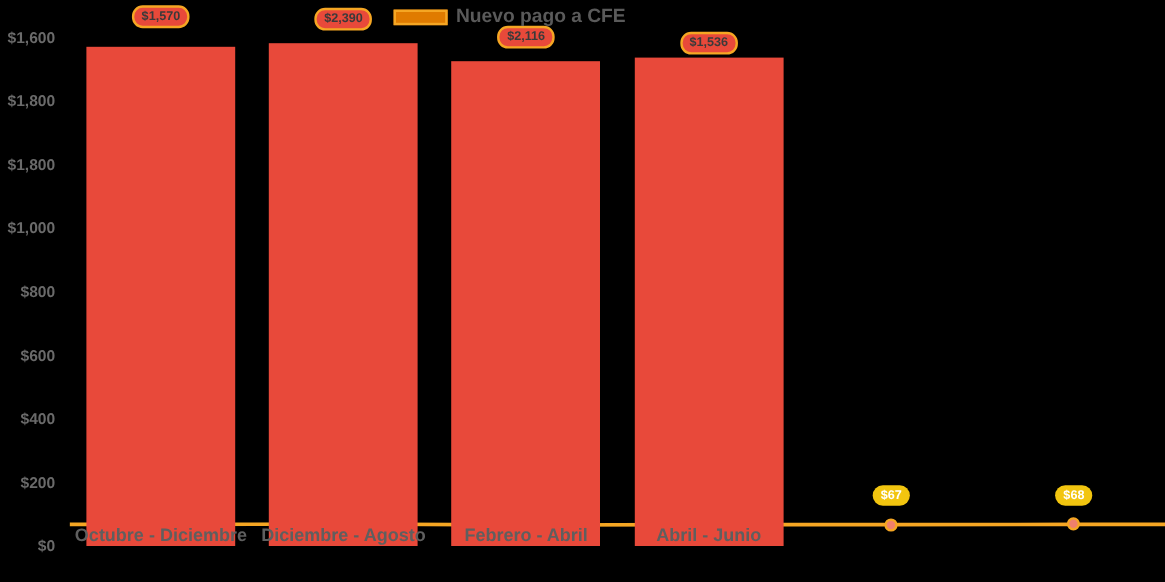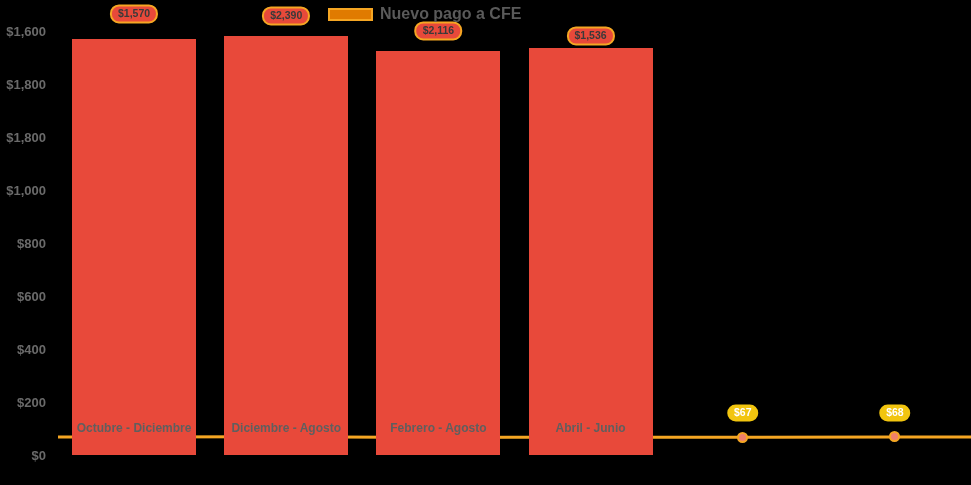--- a/index.html
+++ b/index.html
@@ -119,26 +119,26 @@
     border-radius: 9px;
     color: #ffffff;
     font-size: 10.5px;
     font-weight: bold;
     padding: 2px 7px 3px 7px;
     white-space: nowrap;
     line-height: 1.15;
   }
   .x-label {
     position: absolute;
-    bottom: 20px;
+    bottom: 0;
     left: 0;
     width: 100%;
     text-align: center;
     color: #5f5f5f;
-    font-size: 12px;
+    font-size: 15px;
     font-weight: bold;
     white-space: nowrap;
   }
 
   
   .line-layer {
     position: absolute;
     left: 0; top: 0;
     width: 913px;
     height: 485px;
@@ -204,21 +204,21 @@
         <div class="x-label">Octubre - Diciembre</div>
       </div>
       <div class="bar-slot" style="left: 152.167px; width: 152.167px; bottom: 30px; top: 0px;">
         <div class="bar" style="height: 418.965px; background: rgb(232, 73, 58);"></div>
         <div class="bar-label" style="top: 16.035px;">$2,390</div>
         <div class="x-label">Diciembre - Agosto</div>
       </div>
       <div class="bar-slot" style="left: 304.333px; width: 152.167px; bottom: 30px; top: 0px;">
         <div class="bar" style="height: 403.86px; background: rgb(232, 73, 58);"></div>
         <div class="bar-label" style="top: 31.14px;">$2,116</div>
-        <div class="x-label">Febrero - Agosto</div>
+        <div class="x-label">Febrero - Abril</div>
       </div>
       <div class="bar-slot" style="left: 456.5px; width: 152.167px; bottom: 30px; top: 0px;">
         <div class="bar" style="height: 407.04px; background: rgb(232, 73, 58);"></div>
         <div class="bar-label" style="top: 36px;">$1,536</div>
         <div class="x-label">Abril - Junio</div>
       </div>
     </div>
 
 </div>
 

